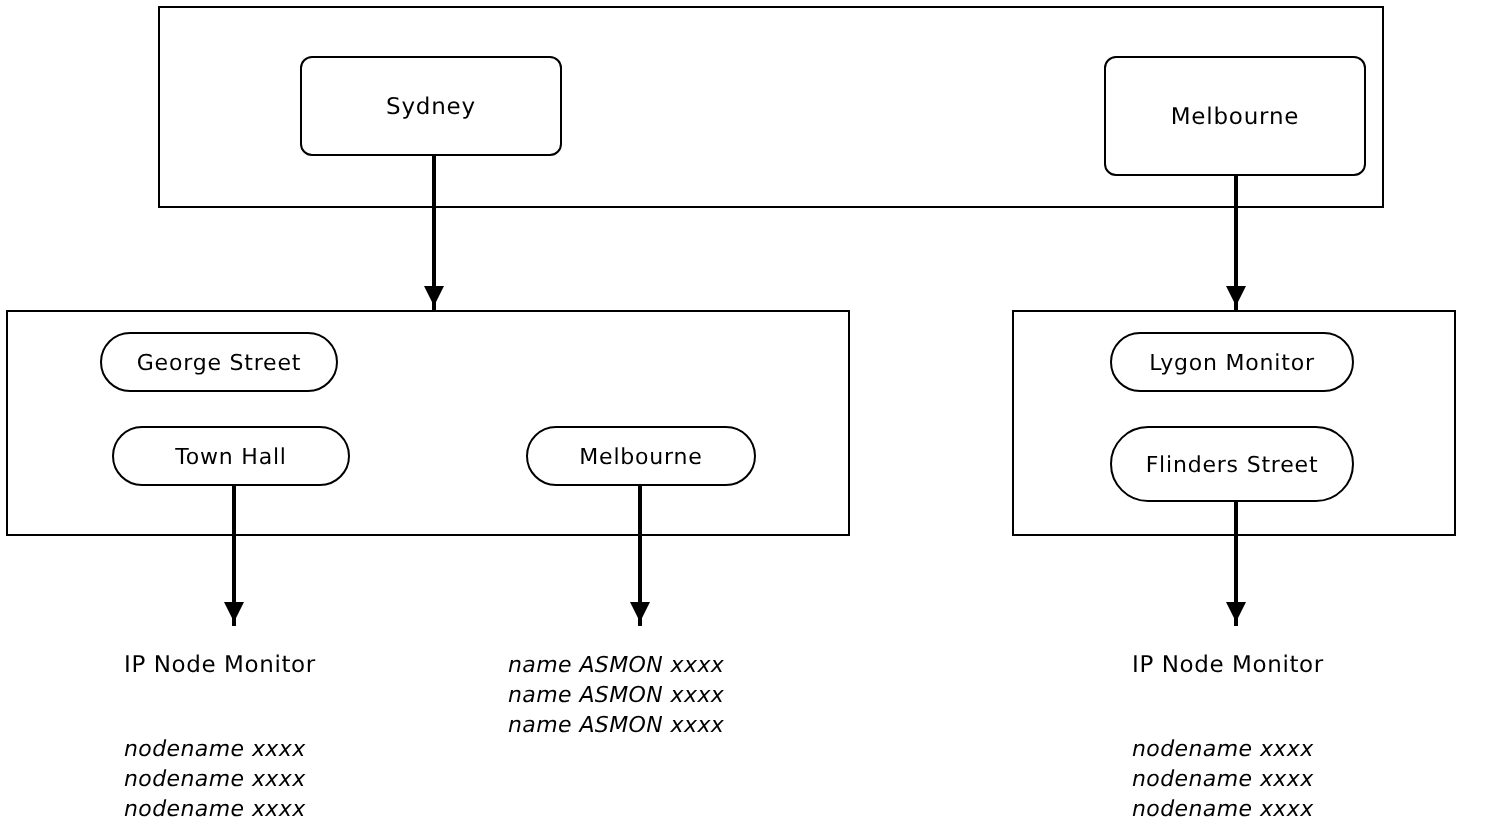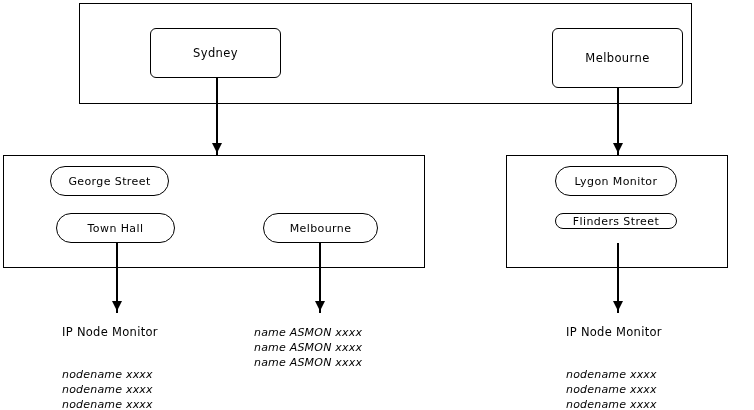--- a/index.html
+++ b/index.html
@@ -138,21 +138,21 @@
       </div>
       <div class="node site" style="left: 56px; top: 213px; width: 119px; height: 30px;">
         <span>Town Hall</span>
       </div>
       <div class="node site" style="left: 263px; top: 213px; width: 115px; height: 30px;">
         <span>Melbourne</span>
       </div>
       <div class="node site" style="left: 555px; top: 166px; width: 122px; height: 30px;">
         <span>Lygon Monitor</span>
       </div>
-      <div class="node site" style="left: 555px; top: 213px; width: 122px; height: 16px;">
+      <div class="node site" style="left: 555px; top: 213px; width: 122px; height: 38px;">
         <span>Flinders Street</span>
       </div>
     </div>
 
   <div id="monitors-layer">
       <div class="monitor" style="left: 62px; top: 325px;">
         <div class="monitor-title">IP Node Monitor</div>
         <div class="monitor-line">nodename xxxx</div>
         <div class="monitor-line">nodename xxxx</div>
         <div class="monitor-line">nodename xxxx</div>

